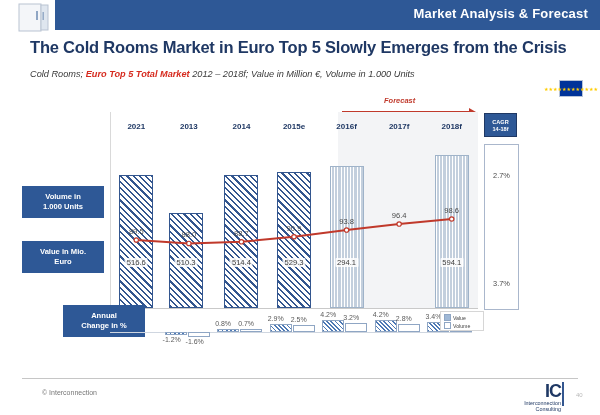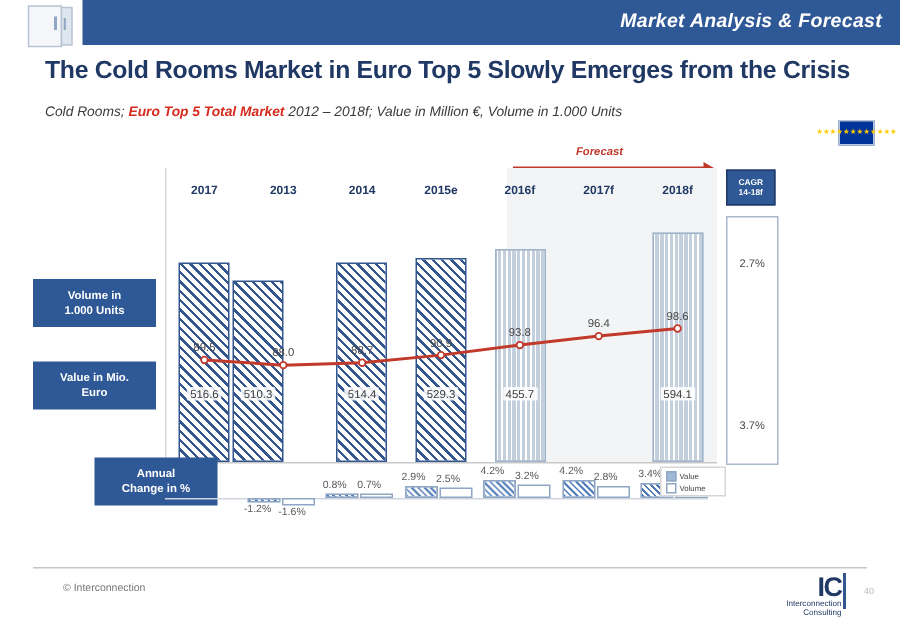--- a/index.html
+++ b/index.html
@@ -14,21 +14,21 @@
   .slide{position:absolute;inset:0;width:600px;height:415px;background:#fff;}
 
   
   .header-bar{
     position:absolute;left:55px;top:0;width:545px;height:30px;
     background:#2e5896;
   }
   .header-title{
     position:absolute;right:12px;top:6px;
     font-size:13px;font-weight:bold;color:#ffffff;
-    letter-spacing:.2px;font-style:italic;
+    letter-spacing:.2px;
   }
   .corner-icon{
     position:absolute;left:16px;top:2px;width:36px;height:32px;
   }
 
   
   .main-title{
     position:absolute;left:30px;top:38px;width:560px;
     font-size:16.5px;font-weight:bold;color:#1f3864;
     letter-spacing:-.2px;
@@ -237,44 +237,44 @@
     <div class="forecast-line"></div>
     <div class="forecast-head"></div>
   </div>
 
   <div class="forecast-panel"></div>
 
   <div class="plot"></div>
   <div class="axis-line"></div>
 
   <div class="years" id="years">
-      <div class="year" style="left: 0px;">2017</div>
+      <div class="year" style="left: 0px;">2021</div>
       <div class="year" style="left: 52.5714px;">2013</div>
       <div class="year" style="left: 105.143px;">2014</div>
       <div class="year" style="left: 157.714px;">2015e</div>
       <div class="year" style="left: 210.286px;">2016f</div>
       <div class="year" style="left: 262.857px;">2017f</div>
       <div class="year" style="left: 315.429px;">2018f</div>
     </div>
 
   <div class="bars" id="bars">
       <div class="bar hatch" style="left: 9.28571px; height: 133.228px;">
         <div class="bar-label">516.6</div>
       </div>
-      <div class="bar hatch" style="left: 45px; height: 121px;">
+      <div class="bar hatch" style="left: 59px; height: 95px;">
         <div class="bar-label">510.3</div>
       </div>
       <div class="bar hatch" style="left: 114.429px; height: 132.661px;">
         <div class="bar-label">514.4</div>
       </div>
       <div class="bar hatch" style="left: 167px; height: 136.504px;">
         <div class="bar-label">529.3</div>
       </div>
       <div class="bar solidf" style="left: 219.571px; height: 142.203px;">
-        <div class="bar-label">455.7</div>
+        <div class="bar-label">294.1</div>
       </div>
       <div class="bar solidf" style="left: 324.714px; height: 153.215px;">
         <div class="bar-label">594.1</div>
       </div>
     </div>
 
   <div class="linelayer" id="linelayer"><svg width="368" height="196">
         <polyline points="26.285714285714285,127.9764705882353 78.85714285714286,131.43529411764706 131.42857142857142,129.82117647058823 184,124.74823529411763 236.57142857142856,118.06117647058825 289.1428571428571,112.06588235294117 341.7142857142857,106.99294117647061" fill="none" stroke="#c0392b" stroke-width="2"></polyline>
         <circle cx="26.285714285714285" cy="127.9764705882353" r="2.2" fill="#ffffff" stroke="#c0392b" stroke-width="1.2"></circle>
         <circle cx="78.85714285714286" cy="131.43529411764706" r="2.2" fill="#ffffff" stroke="#c0392b" stroke-width="1.2"></circle>

